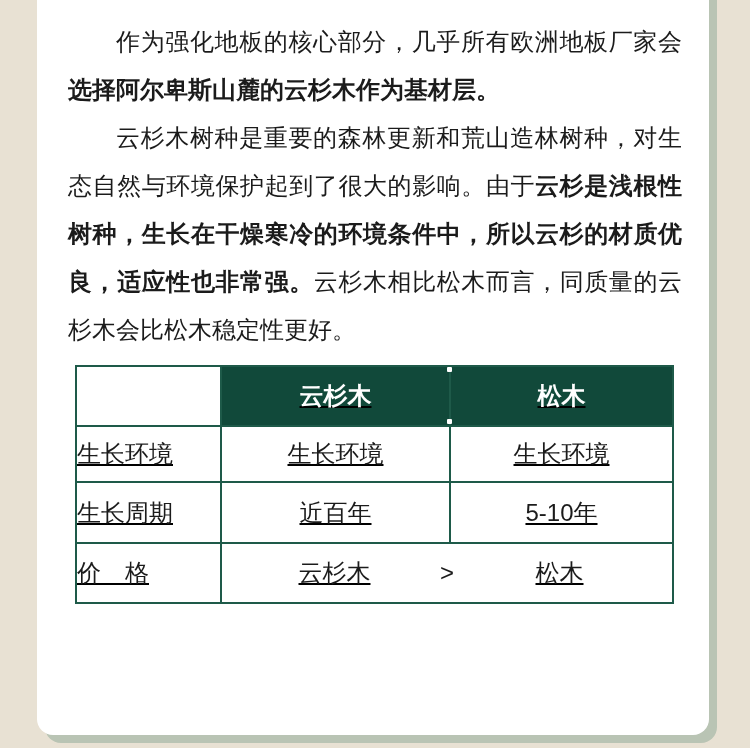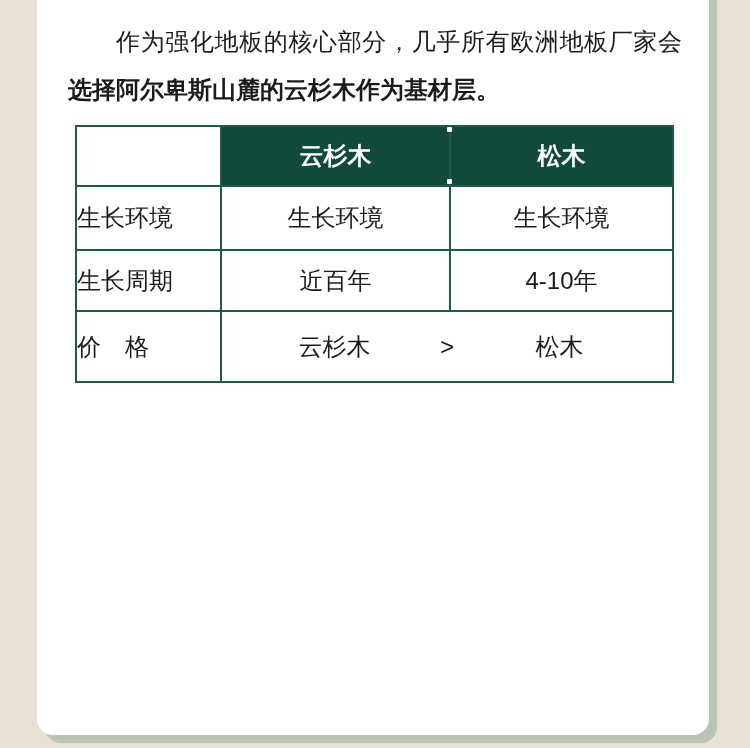--- a/index.html
+++ b/index.html
@@ -17,39 +17,39 @@
     box-sizing:border-box;width:100%;height:100%;
     padding:58px 27px 0 31px;
   }
   .article p{
     margin:0;
     font-size:24px;line-height:48px;color:#1b1b1b;
     text-align:justify;text-indent:2em;
     letter-spacing:0;
   }
   .article .bold{font-weight:700;}
-  .table-wrap{margin:11px 0 0 7px;position:relative;}
+  .table-wrap{margin:11px 0 0 7px;position:relative;text-decoration:underline;}
   table.compare{
     border-collapse:collapse;table-layout:fixed;
     width:597px;
     font-size:24px;color:#1b1b1b;
   }
   table.compare td,table.compare th{
     border:2px solid #1e5a49;
     vertical-align:middle;
     padding:0;
     font-weight:400;
   }
   col.c1{width:145px;}
   col.c2{width:229px;}
   col.c3{width:223px;}
   tr.hdr{height:60px;}
-  tr.r1{height:64px;}
+  tr.r1{height:56px;}
   tr.r2{height:61px;}
-  tr.r3{height:71px;}
+  tr.r3{height:60px;}
   tr.hdr th.corner{background:#ffffff;}
   tr.hdr th{
     background:#11493a;color:#ffffff;font-weight:700;
     text-align:center;
   }
   td.rowlabel{text-align:left;padding-left:12px;}
   td.val{text-align:center;}
   td.merged{position:relative;}
   .merged-flex{display:flex;width:100%;}
   .merged-flex span{flex:1 1 50%;text-align:center;}
@@ -65,20 +65,21 @@
   .handle.bottom{top:54px;}
 </style>
 </head>
 <body>
 
 <div class="card">
   <div class="card-content">
 
     <div class="article">
       <p><span>作为强化地板的核心部分，几乎所有欧洲地板厂家会</span><span class="bold">选择阿尔卑斯山麓的云杉木作为基材层。</span></p>
+      <p><span>云杉木树种是重要的森林更新和荒山造林树种，对生态自然与环境保护起到了很大的影响。由于</span><span class="bold">云杉是浅根性树种，生长在干燥寒冷的环境条件中，所以云杉的材质优良，适应性也非常强。</span><span>云杉木相比松木而言，同质量的云杉木会比松木稳定性更好。</span></p>
     </div>
 
     <div class="table-wrap">
       <table class="compare">
         <colgroup>
             <col class="c1">
             <col class="c2">
             <col class="c3">
           </colgroup>
         <tbody>
@@ -88,21 +89,21 @@
           <th>松木</th>
         </tr>
         <tr class="r1">
           <td class="rowlabel">生长环境</td>
           <td class="val">生长环境</td>
           <td class="val">生长环境</td>
         </tr>
         <tr class="r2">
           <td class="rowlabel">生长周期</td>
           <td class="val">近百年</td>
-          <td class="val">4-10年</td>
+          <td class="val">5-10年</td>
         </tr>
         <tr class="r3">
           <td class="rowlabel">价　格</td>
           <td class="merged" colspan="2">
             <div class="merged-flex">
               <span>云杉木</span>
               <span>松木</span>
             </div>
             <span class="comparator">&gt;</span>
           </td>

